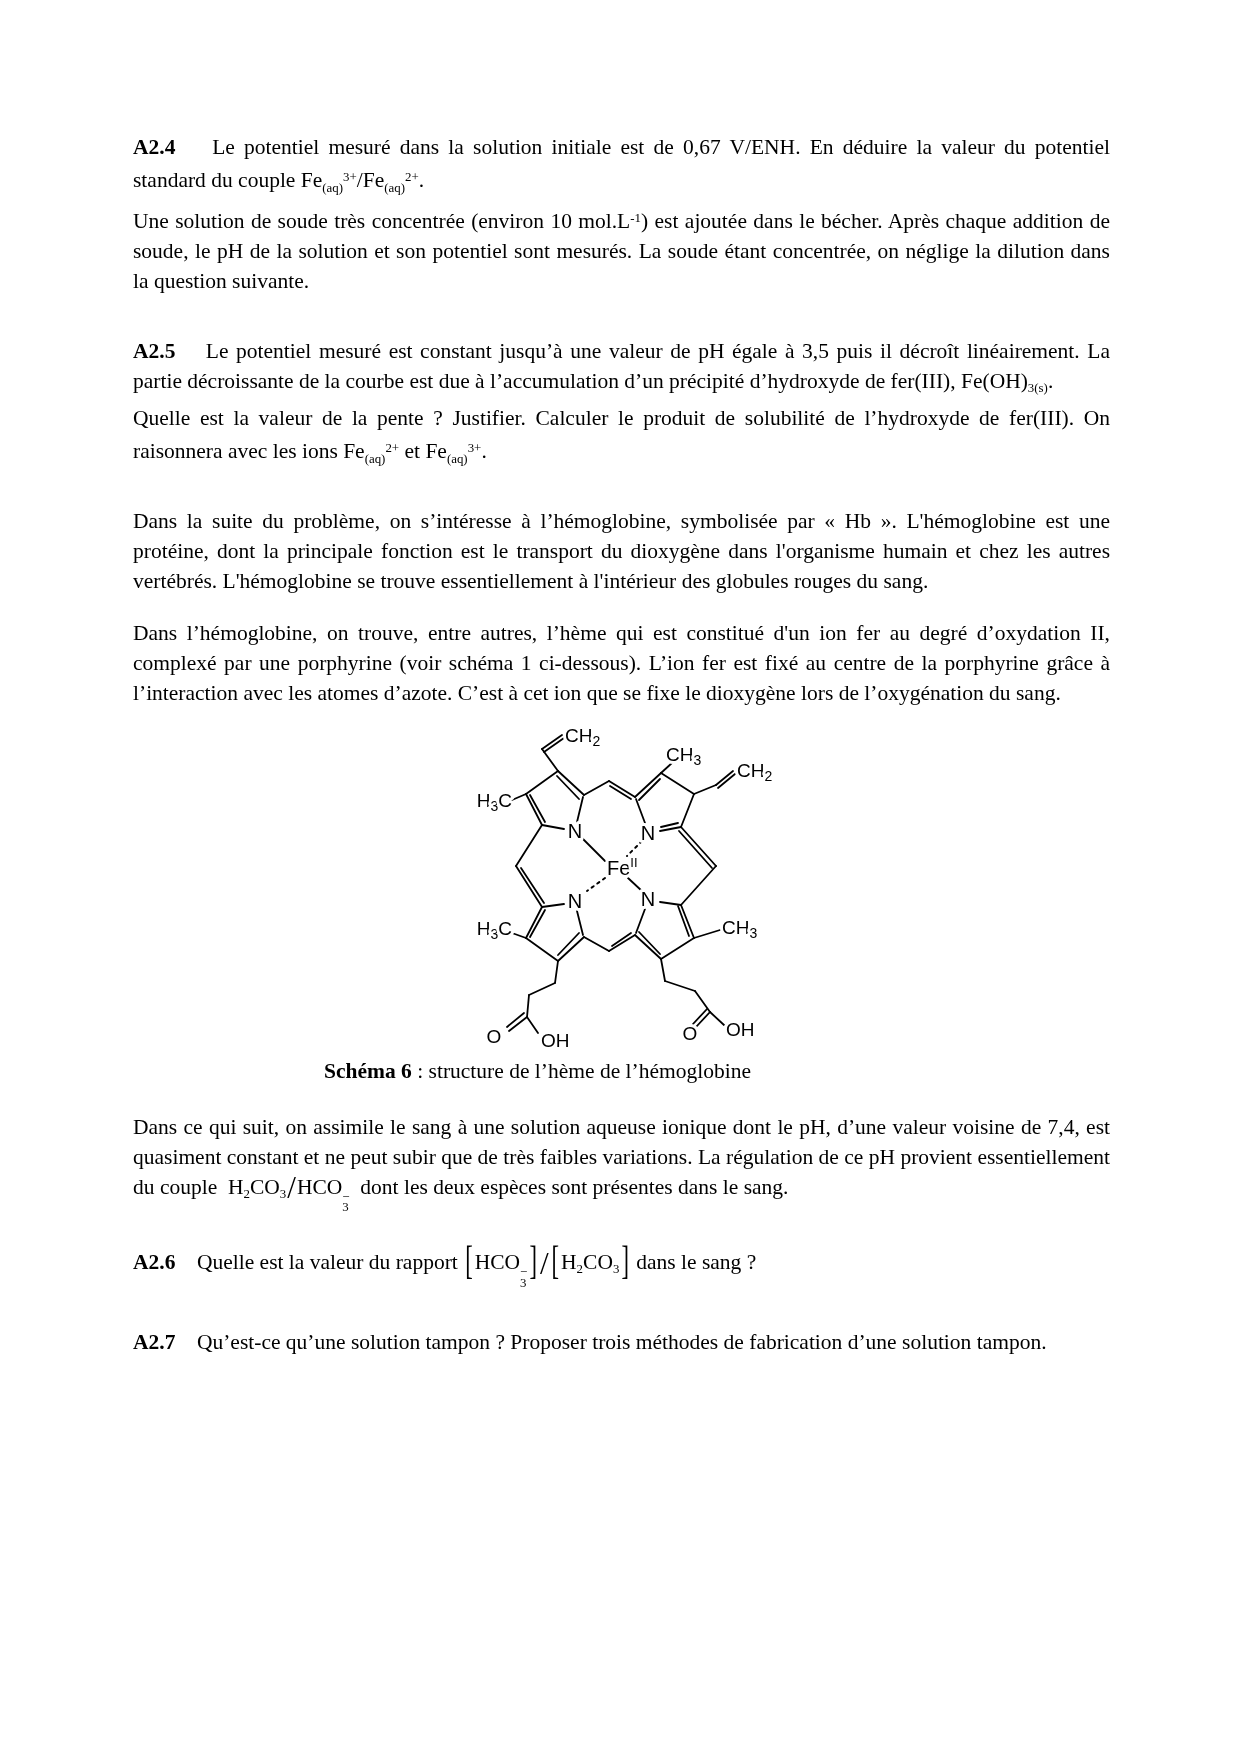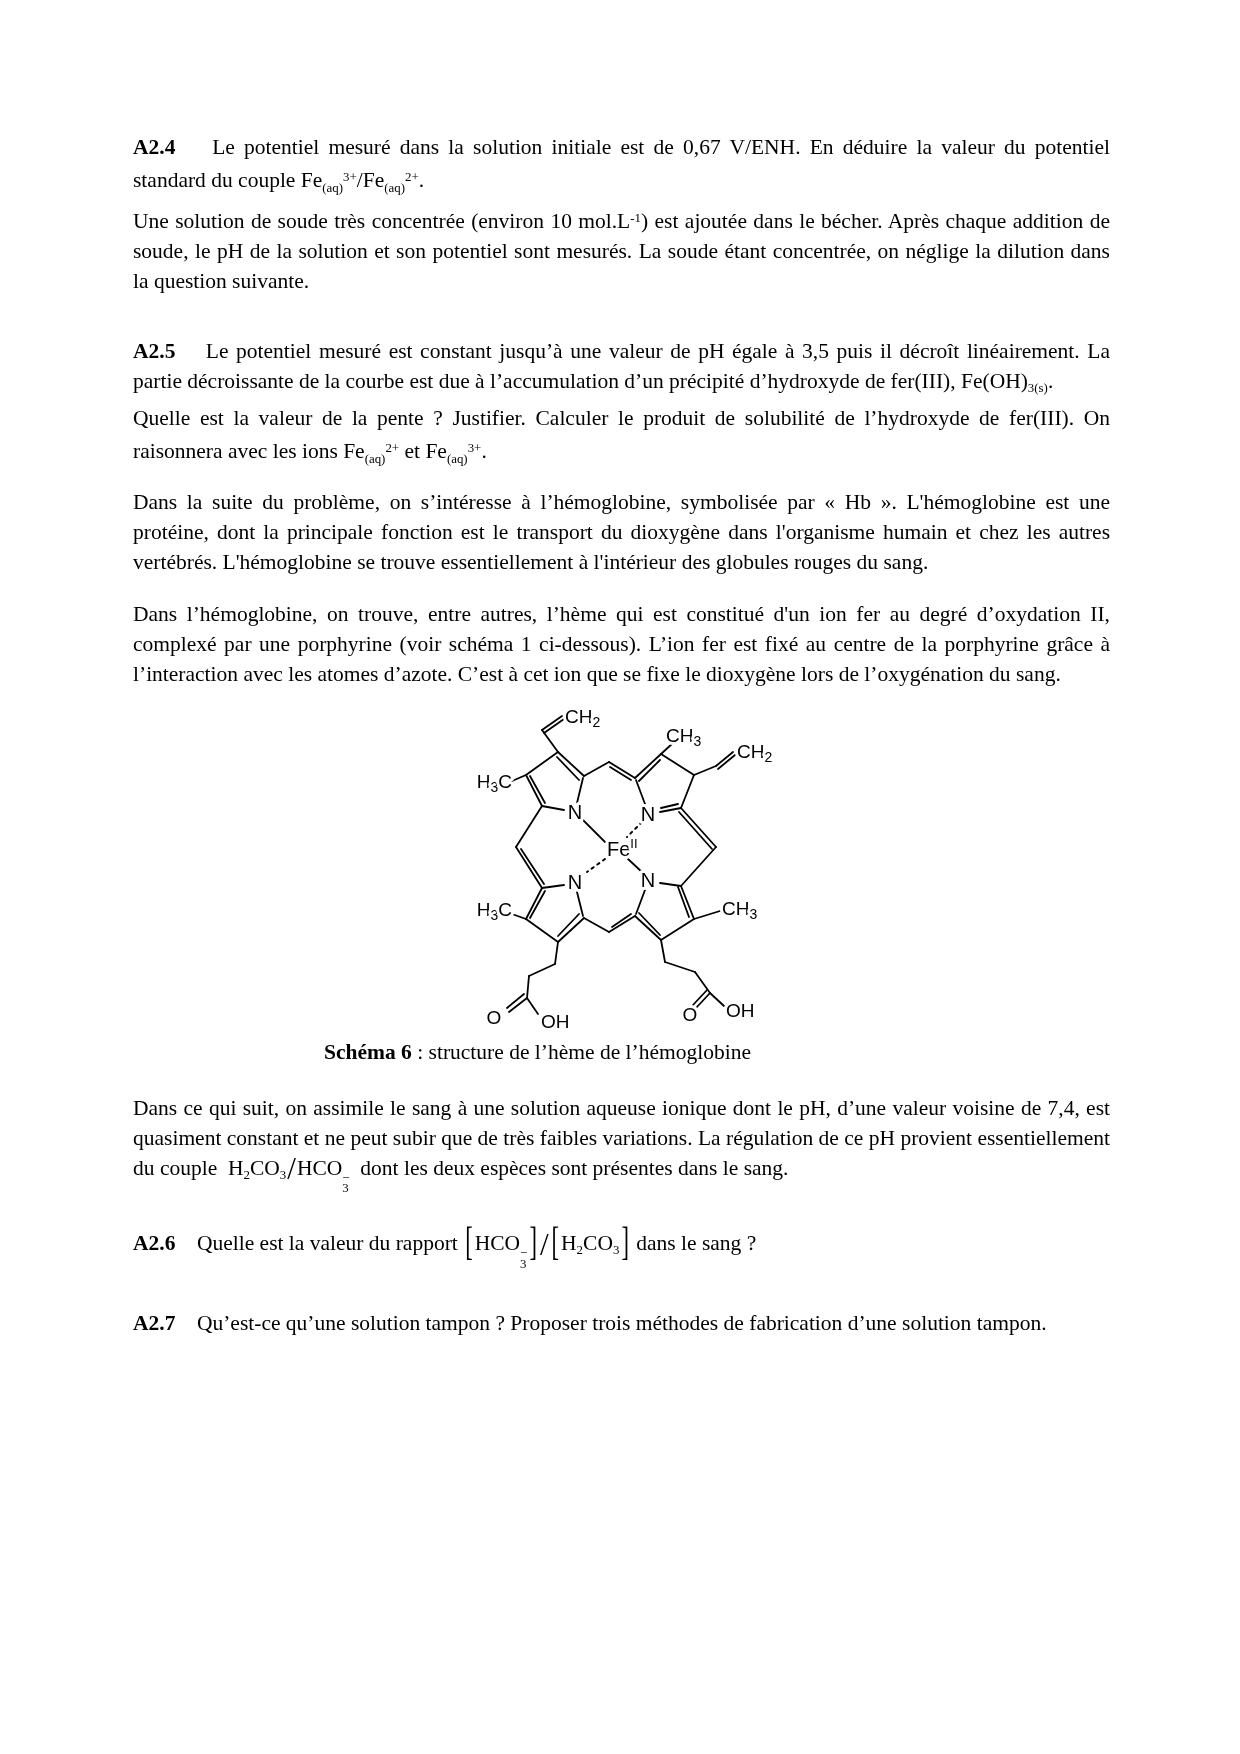--- a/index.html
+++ b/index.html
@@ -31,21 +31,21 @@
 </style>
 </head>
 <body>
 
 <div class="page">
   <div class="content">
       <div class="block para" style="margin-top: 0px;"><span class="b">A2.4</span><span>&nbsp;&nbsp;&nbsp; Le potentiel mesuré dans la solution initiale est de 0,67 V/ENH. En déduire la valeur du potentiel standard du couple Fe</span><span class="sub">(aq)</span><span class="sup">3+</span><span>/Fe</span><span class="sub">(aq)</span><span class="sup">2+</span><span>.</span></div>
       <div class="block para" style="margin-top: 0px;"><span>Une solution de soude très concentrée (environ 10 mol.L</span><span class="sup">-1</span><span>) est ajoutée dans le bécher. Après chaque addition de soude, le pH de la solution et son potentiel sont mesurés. La soude étant concentrée, on néglige la dilution dans la question suivante.</span></div>
       <div class="block para" style="margin-top: 40px;"><span class="b">A2.5</span><span>&nbsp;&nbsp;&nbsp; Le potentiel mesuré est constant jusqu’à une valeur de pH égale à 3,5 puis il décroît linéairement. La partie décroissante de la courbe est due à l’accumulation d’un précipité d’hydroxyde de fer(III), Fe(OH)</span><span class="sub">3(s)</span><span>.</span></div>
       <div class="block para" style="margin-top: 0px;"><span>Quelle est la valeur de la pente ? Justifier. Calculer le produit de solubilité de l’hydroxyde de fer(III). On raisonnera avec les ions Fe</span><span class="sub">(aq)</span><span class="sup">2+</span><span> et Fe</span><span class="sub">(aq)</span><span class="sup">3+</span><span>.</span></div>
-      <div class="block para" style="margin-top: 13px;"><span>Dans la suite du problème, on s’intéresse à l’hémoglobine, symbolisée par « Hb ». L'hémoglobine est une protéine, dont la principale fonction est le transport du dioxygène dans l'organisme humain et chez les autres vertébrés. L'hémoglobine se trouve essentiellement à l'intérieur des globules rouges du sang.</span></div>
+      <div class="block para" style="margin-top: 32px;"><span>Dans la suite du problème, on s’intéresse à l’hémoglobine, symbolisée par « Hb ». L'hémoglobine est une protéine, dont la principale fonction est le transport du dioxygène dans l'organisme humain et chez les autres vertébrés. L'hémoglobine se trouve essentiellement à l'intérieur des globules rouges du sang.</span></div>
       <div class="block para" style="margin-top: 22px;"><span>Dans l’hémoglobine, on trouve, entre autres, l’hème qui est constitué d'un ion fer au degré d’oxydation II, complexé par une porphyrine (voir schéma 1 ci-dessous). L’ion fer est fixé au centre de la porphyrine grâce à l’interaction avec les atomes d’azote. C’est à cet ion que se fixe le dioxygène lors de l’oxygénation du sang.</span></div>
       <div class="block diagram-block" style="margin-top: 16px; text-align: right;">
         <svg class="heme" width="320" height="330" viewBox="0 0 320 330">
 
   <line x1="123" y1="98" x2="129" y2="73"></line>
   <line x1="130" y1="71" x2="104" y2="47"></line>
   <line x1="125" y1="75" x2="103" y2="52"></line>
   <line x1="104" y1="47" x2="72" y2="70"></line>
   <line x1="72" y1="70" x2="88" y2="101"></line>
   <line x1="76" y1="71" x2="91" y2="98"></line>

